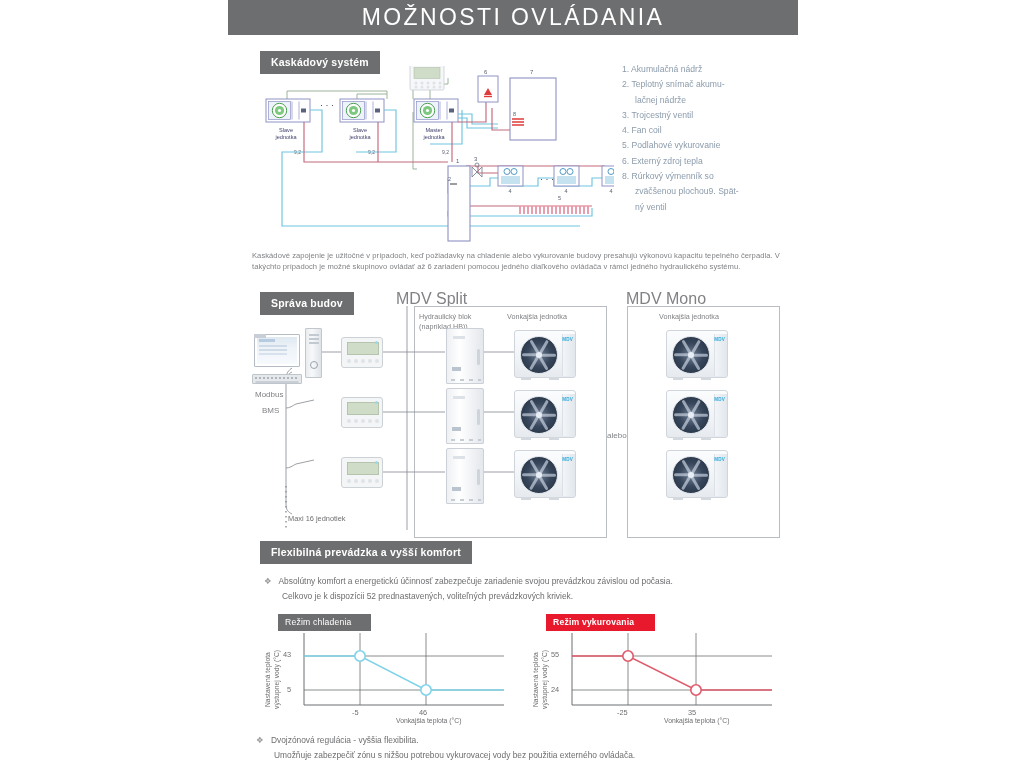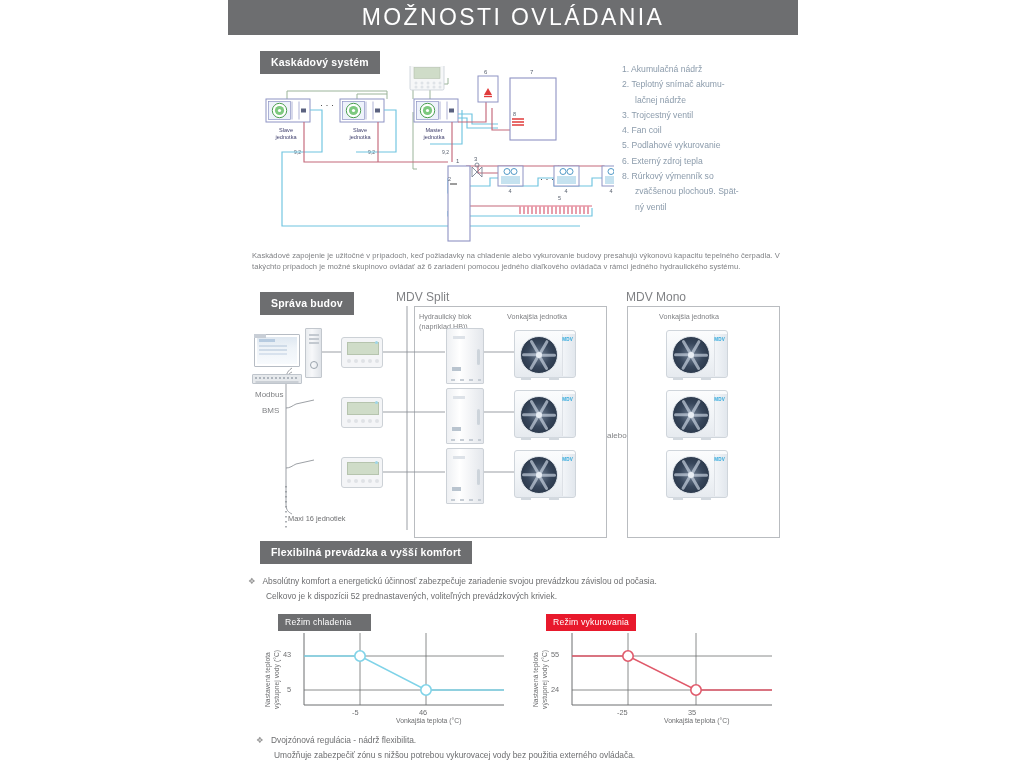--- a/index.html
+++ b/index.html
@@ -44,21 +44,21 @@
     list-style: none; color: #8b9bab; font-size: 8.6px; line-height: 15.3px;
     padding-left: 13px; text-indent: -13px;
   }
 
   
   .casc { position: absolute; left: 262px; top: 66px; width: 352px; height: 175px; }
   .casc svg { display:block; }
 
   
   .bms { position: absolute; left: 252px; top: 290px; width: 546px; height: 250px; }
-  .grp-title { position:absolute; color:#808285; font-size:12px; white-space:nowrap; }
+  .grp-title { position:absolute; color:#808285; font-size:16px; white-space:nowrap; }
   .box-outline { position:absolute; border:1px solid #b9bcc0; }
   .inner-lbl { position:absolute; color:#808285; font-size:7.2px; line-height:9.5px; white-space:pre; }
   .maxi-lbl { position:absolute; color:#6d6e70; font-size:7.4px; white-space:nowrap; }
   .alebo-lbl { position:absolute; color:#808285; font-size:8px; background:#fff; padding:1px 0; }
 
   
   .monitor { position:absolute; width:46px; height:33px; background:#fff;
              border:1.4px solid #b6bcc4; border-radius:1px; }
   .monitor .scr { position:absolute; left:2px; top:2px; right:2px; bottom:2px;
              background: linear-gradient(180deg,#dfe8f1 0%,#eef3f8 40%,#f7fafd 100%); }
@@ -491,21 +491,21 @@
       <div class="brand">MDV</div>
       <div class="ft"></div>
         <div class="ft2"></div>
     </div>
   </div>
 
   <div style="position:absolute;left:260px;top:541px;">
     <span class="pill">Flexibilná prevádzka a vyšší komfort</span>
   </div>
 
-  <div style="position:absolute;left:248px;top:574px;width:540px;">
+  <div style="position:absolute;left:264px;top:574px;width:540px;">
     <div class="bullet-line">
       <span class="bullet-mark">❖</span>
       <span>Absolútny komfort a energetickú účinnosť zabezpečuje zariadenie svojou prevádzkou závislou od počasia.</span>
     </div>
     <div class="bullet-line" style="padding-left:18px;">
       <span>Celkovo je k dispozícii 52 prednastavených, voliteľných prevádzkových kriviek.</span>
     </div>
   </div>
 
   <div class="chart-wrap" style="left:256px;top:611px;width:268px;height:112px;">
@@ -535,21 +535,21 @@
       <line x1="170" y1="22" x2="170" y2="94" stroke="#6d6e70" stroke-width=".8"></line>
 
       <polyline points="48,45 104,45 170,79 248,79" fill="none" stroke="#7fd3e8" stroke-width="1.5"></polyline>
       <circle cx="104" cy="45" r="5.2" fill="#ffffff" stroke="#7fd3e8" stroke-width="1.6"></circle>
       <circle cx="170" cy="79" r="5.2" fill="#ffffff" stroke="#7fd3e8" stroke-width="1.6"></circle>
     </svg>
   </div>
 
   <div class="chart-wrap" style="left:524px;top:611px;width:272px;height:112px;">
     <div class="chart-pill" style="left:22px;top:0;">
-      <span class="pill red" style="font-size:8.6px;padding:3px 7px 4px 7px;font-weight:normal;">Režim vykurovania</span>
+      <span class="pill red" style="font-size:8.6px;padding:3px 21px 4px 7px;font-weight:bold;">Režim vykurovania</span>
     </div>
 
     <div class="ylab" style="left:8px;top:96px;">Nastavená teplota</div>
     <div class="ylab" style="left:17px;top:98px;">výstupnej vody (°C)</div>
 
     <div class="tick" style="left:27px;top:39px;">55</div>
     <div class="tick" style="left:27px;top:74px;">24</div>
 
     <div class="tick" style="left:93px;top:97px;">-25</div>
     <div class="tick" style="left:164px;top:97px;">35</div>
@@ -565,20 +565,20 @@
       <line x1="172" y1="22" x2="172" y2="94" stroke="#6d6e70" stroke-width=".8"></line>
       <polyline points="48,45 104,45 172,79 248,79" fill="none" stroke="#e05a6b" stroke-width="1.5"></polyline>
       <circle cx="104" cy="45" r="5.2" fill="#ffffff" stroke="#e05a6b" stroke-width="1.6"></circle>
       <circle cx="172" cy="79" r="5.2" fill="#ffffff" stroke="#e05a6b" stroke-width="1.6"></circle>
     </svg>
   </div>
 
   <div style="position:absolute;left:256px;top:733px;width:540px;">
     <div class="bullet-line">
       <span class="bullet-mark">❖</span>
-      <span>Dvojzónová regulácia - nádrž flexibilita.</span>
+      <span>Dvojzónová regulácia - vyššia flexibilita.</span>
     </div>
     <div class="bullet-line" style="padding-left:18px;">
       <span>Umožňuje zabezpečiť zónu s nižšou potrebou vykurovacej vody bez použitia externého ovládača.</span>
     </div>
   </div>
 
 </div>
 
 </body></html>

